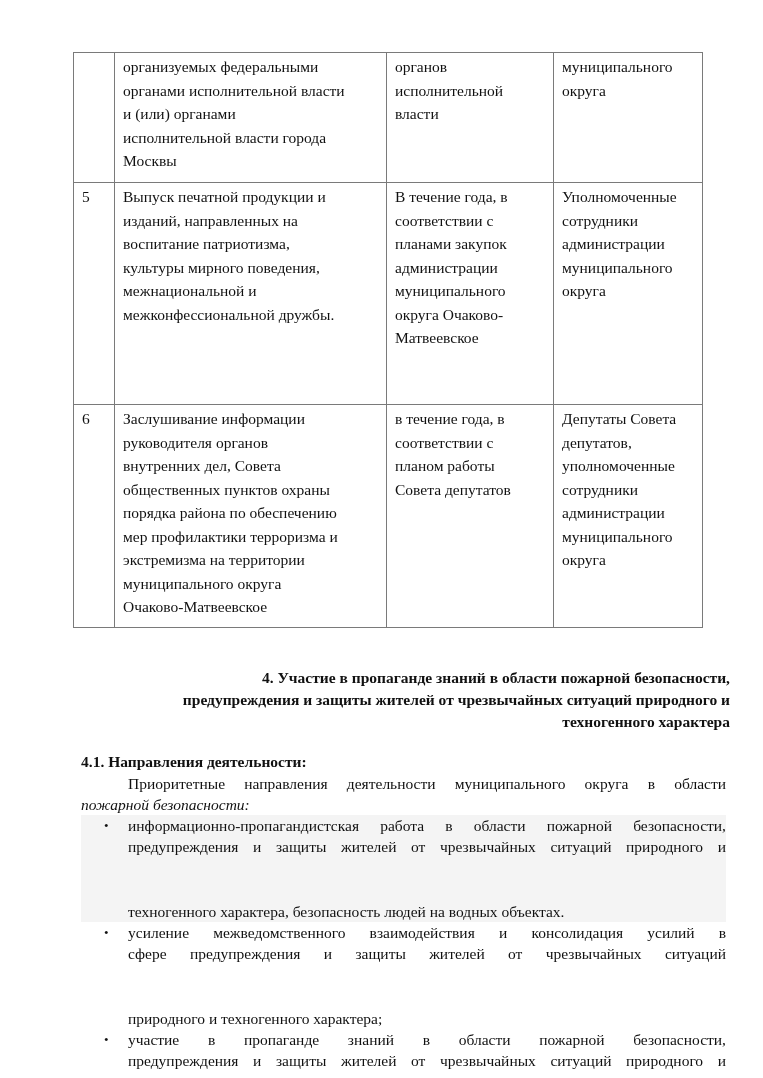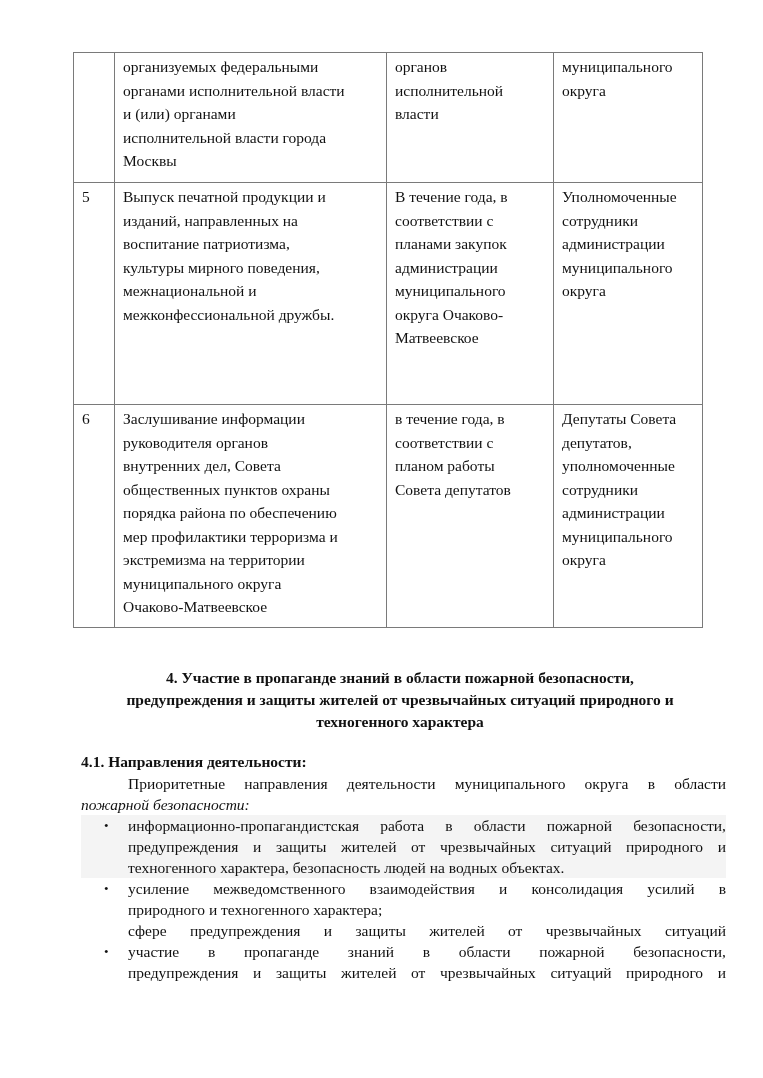--- a/index.html
+++ b/index.html
@@ -23,21 +23,21 @@
   td.c-act { width: 257px; }
   td.c-term { width: 152px; }
   td.c-resp { width: 134px; }
   tr.r-a td { height: 127px; }
   tr.r-5 td { height: 219px; }
   tr.r-6 td { height: 220px; }
   .line { display: block; white-space: nowrap; }
 
   .section-title {
     position: absolute; left: 70px; top: 651px; width: 660px;
-    text-align: center; font-weight: bold;
+    text-align: right; font-weight: bold;
     font-size: 15.5px; line-height: 22px;
   }
   .sub-title {
     position: absolute; left: 81px; top: 735px;
     font-weight: bold; font-size: 15.5px; line-height: 22px; text-align: center;
   }
   .para {
     position: absolute; left: 81px; top: 757px; width: 645px;
     font-size: 15.5px; line-height: 21px;
     text-align: justify;
@@ -50,21 +50,21 @@
     font-size: 15.5px; line-height: 21px;
   }
   ul.bullets li {
     position: relative; padding-left: 47px; text-align: justify;
   }
   ul.bullets li.hl { background: #f4f4f4; }
   ul.bullets li .bul {
     position: absolute; left: 23px; top: 0; font-size: 13px;
   }
   ul.bullets li .ln { display: block; text-align: justify; text-align-last: justify; }
-  ul.bullets li .ln.last { text-align-last: left; }
+  ul.bullets li .ln.last { text-align-last: left; margin-top: 44px; }
 </style>
 </head>
 <body>
 
 <div class="page">
 
   <table class="plan">
     <tbody>
       <tr class="r-a">
         <td class="c-num"></td>
@@ -160,22 +160,22 @@
   <ul class="bullets">
     <li class="hl">
       <span class="bul">•</span>
       <span class="ln">информационно-пропагандистская работа в области пожарной безопасности,</span>
       <span class="ln">предупреждения и защиты жителей от чрезвычайных ситуаций природного и</span>
       <span class="ln last">техногенного характера, безопасность людей на водных объектах.</span>
     </li>
     <li>
       <span class="bul">•</span>
       <span class="ln">усиление межведомственного взаимодействия и консолидация усилий в</span>
+      <span class="ln">сфере предупреждения и защиты жителей от чрезвычайных ситуаций</span>
       <span class="ln last">природного и техногенного характера;</span>
-      <span class="ln">сфере предупреждения и защиты жителей от чрезвычайных ситуаций</span>
     </li>
     <li>
       <span class="bul">•</span>
       <span class="ln">участие в пропаганде знаний в области пожарной безопасности,</span>
       <span class="ln">предупреждения и защиты жителей от чрезвычайных ситуаций природного и</span>
     </li>
   </ul>
 
 </div>
 

